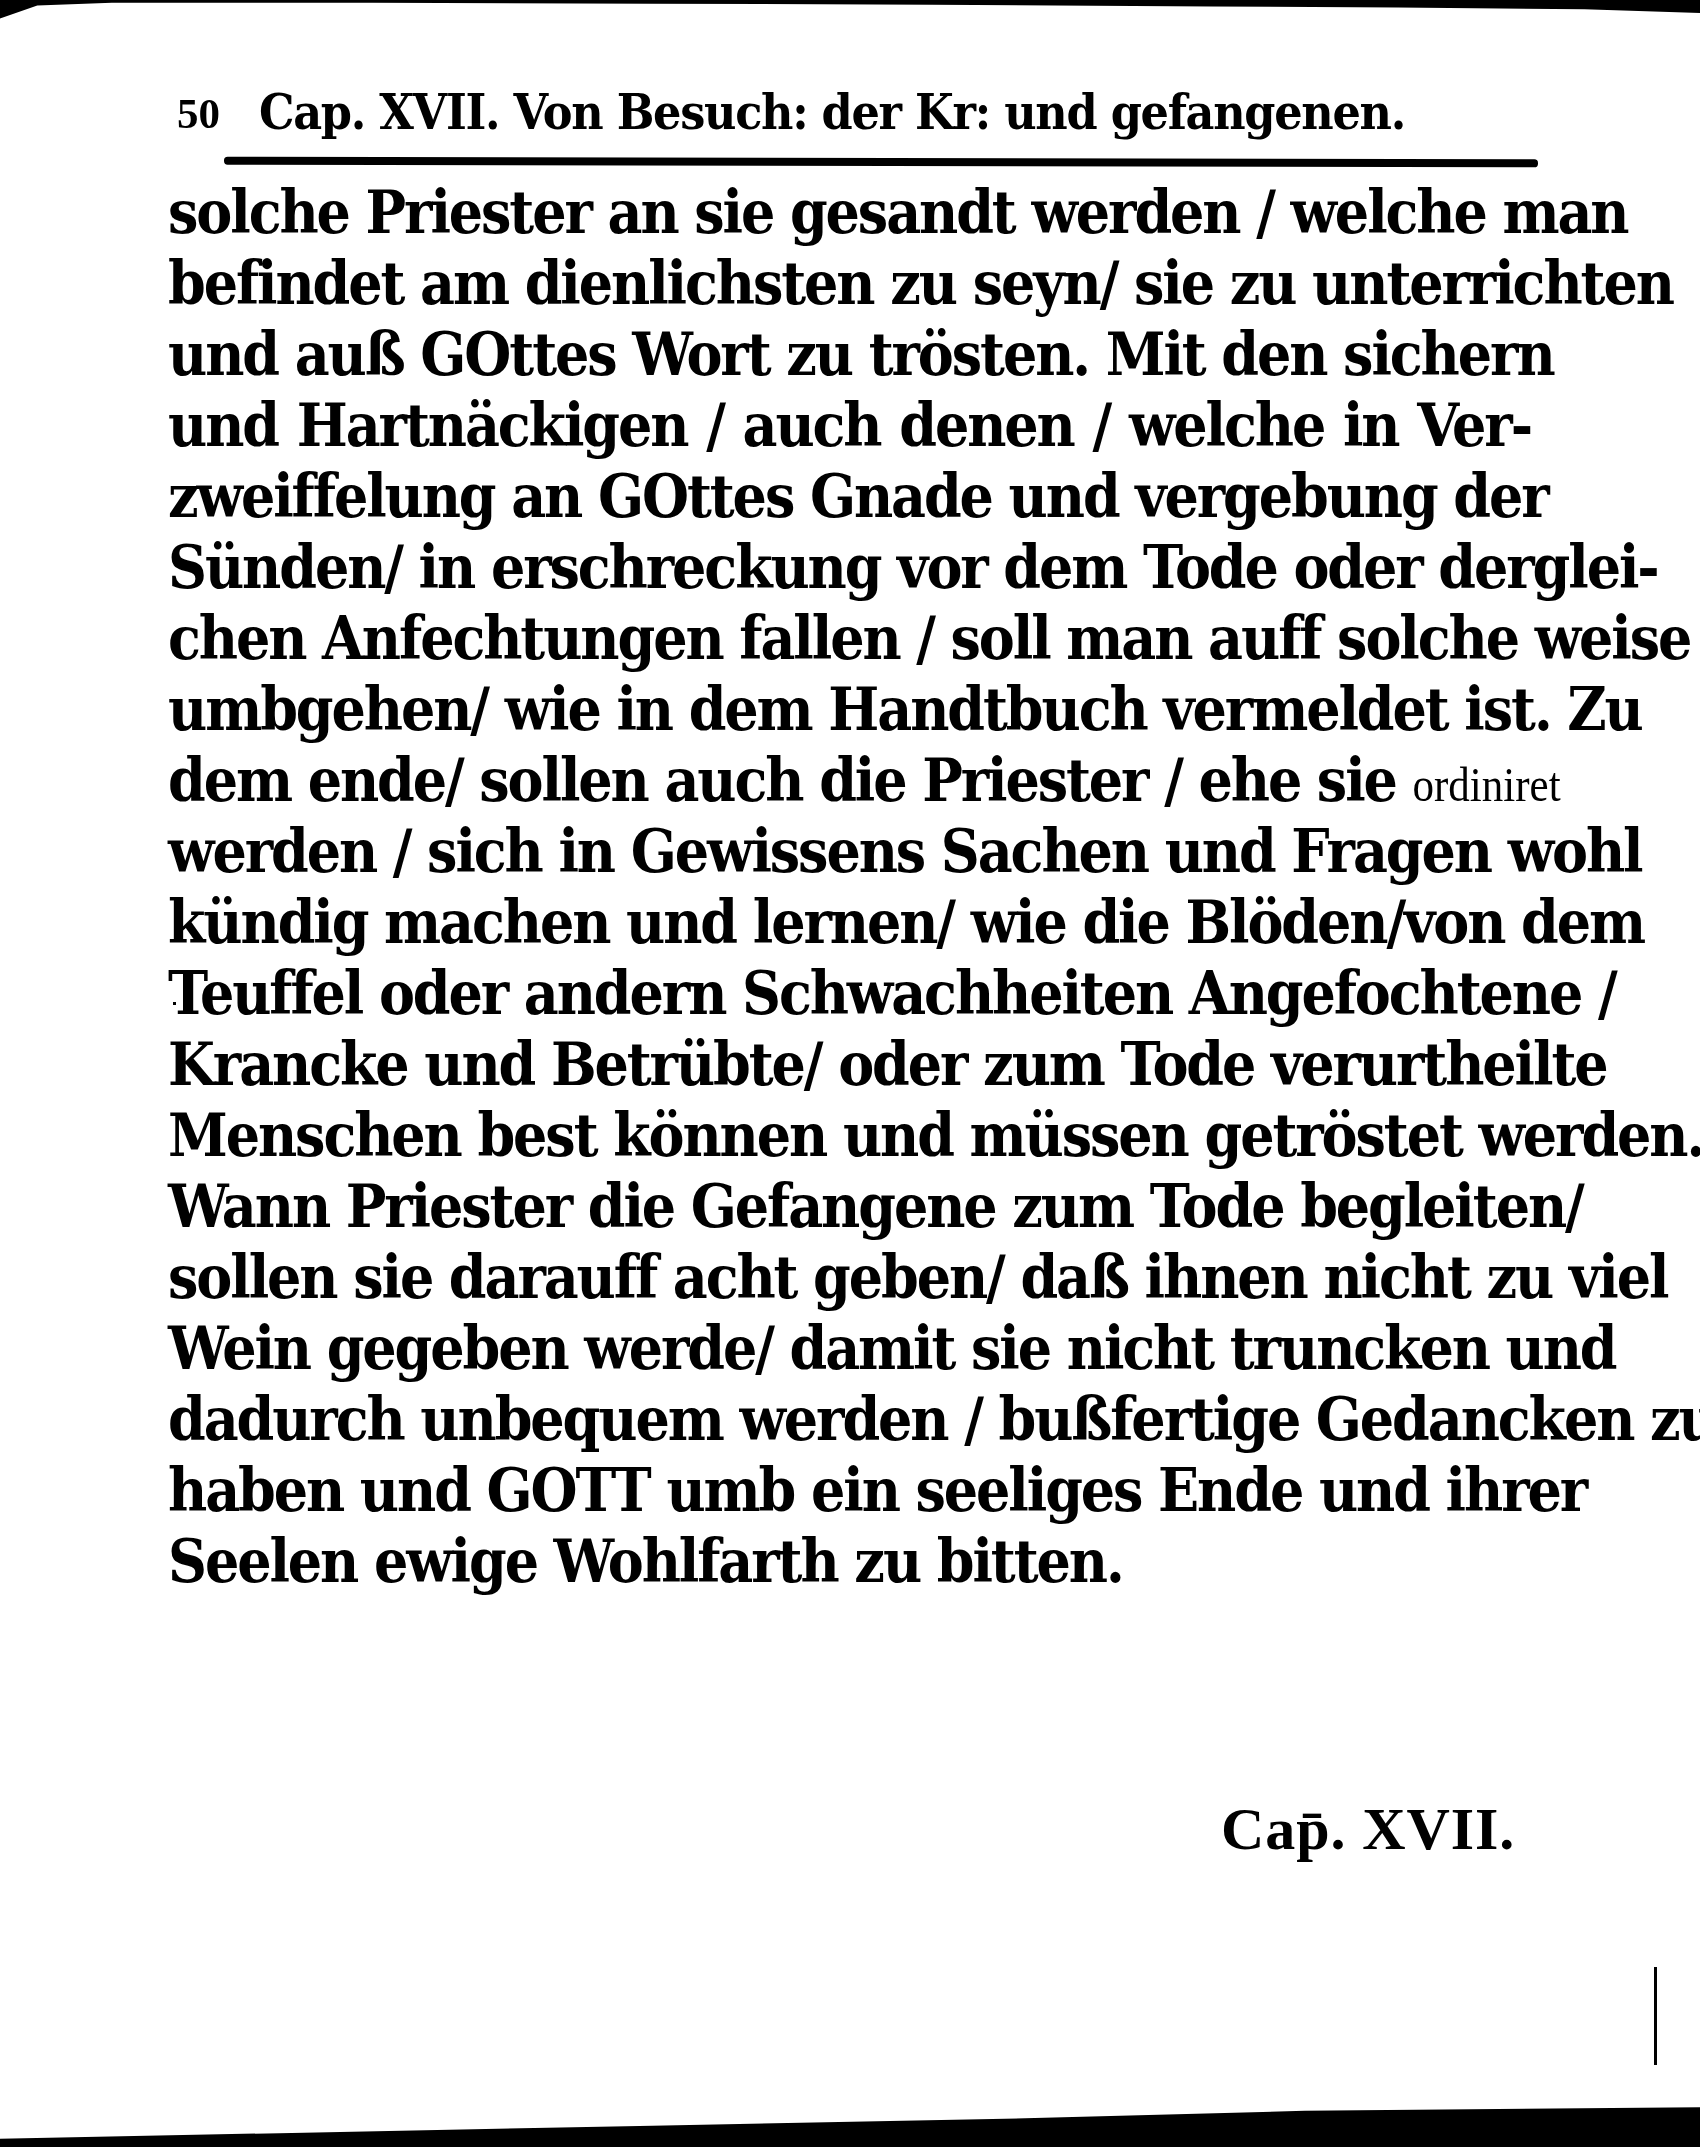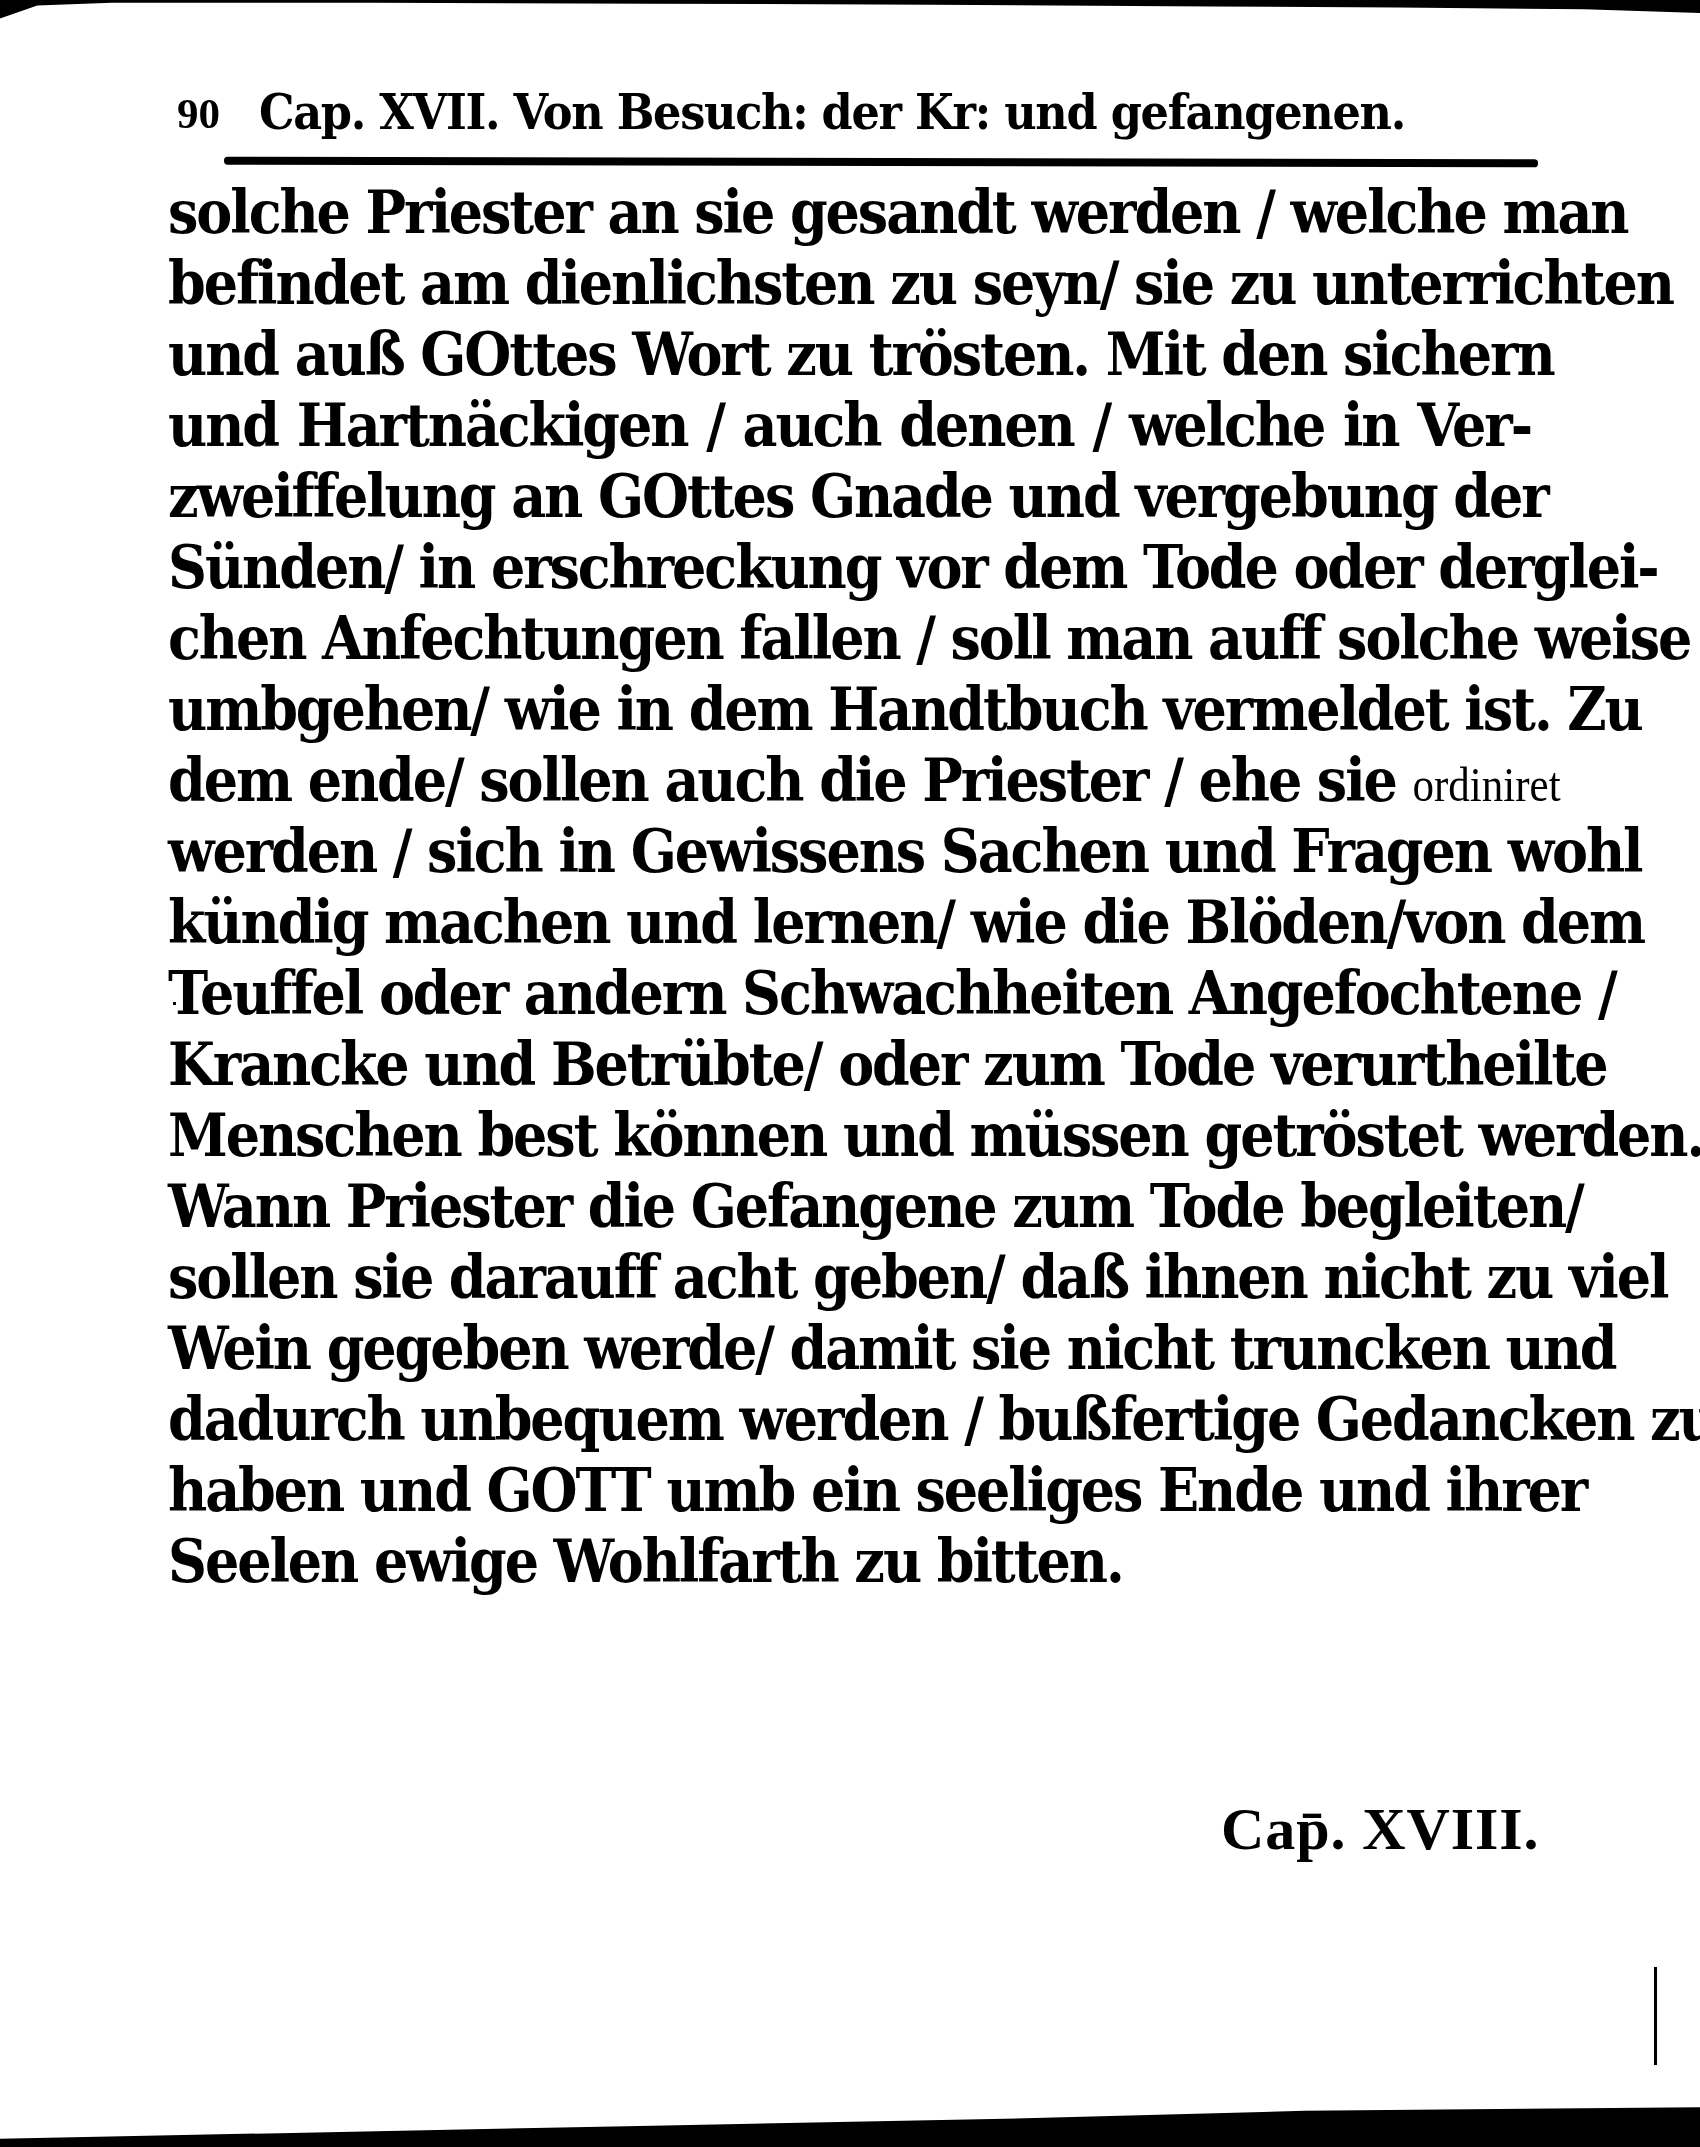--- a/index.html
+++ b/index.html
@@ -29,21 +29,21 @@
   .left-speck { position:absolute; left:173px; top:1002px; width:2.8px; height:2.8px; background:#000; }
 </style>
 </head>
 <body>
 
 <svg class="top-edge" viewBox="0 0 1824 40" preserveAspectRatio="none">
   <path d="M0,0 L1824,0 L1824,14 L1700,10 L1500,8 L1300,7 L1000,5 L700,4 L400,3 L120,3 L40,6 L0,20 Z" fill="#000"></path>
 </svg>
 
 <div class="page-header">
-  <span class="page-number">90</span>
+  <span class="page-number">50</span>
   <span class="running-head">Cap. XVII. Von Besuch: der Kr: und gefangenen.</span>
 </div>
 <div class="header-rule"></div>
 
 <div class="body-text">
   <div class="text-line">solche Priester an sie gesandt werden / welche man</div>
   <div class="text-line">befindet am dienlichsten zu seyn/ sie zu unterrichten</div>
   <div class="text-line">und auß GOttes Wort zu trösten. Mit den sichern</div>
   <div class="text-line">und Hartnäckigen / auch denen / welche in Ver-</div>
   <div class="text-line">zweiffelung an GOttes Gnade und vergebung der</div>
@@ -57,21 +57,21 @@
   <div class="text-line">Krancke und Betrübte/ oder zum Tode verurtheilte</div>
   <div class="text-line">Menschen best können und müssen getröstet werden.</div>
   <div class="text-line">Wann Priester die Gefangene zum Tode begleiten/</div>
   <div class="text-line">sollen sie darauff acht geben/ daß ihnen nicht zu viel</div>
   <div class="text-line">Wein gegeben werde/ damit sie nicht truncken und</div>
   <div class="text-line">dadurch unbequem werden / bußfertige Gedancken zu</div>
   <div class="text-line">haben und GOTT umb ein seeliges Ende und ihrer</div>
   <div class="text-line" style="text-align-last:left;">Seelen ewige Wohlfarth zu bitten.</div>
 </div>
 
-<div class="catchword">Cap̄. XVIII.</div>
+<div class="catchword">Cap̄. XVII.</div>
 
 <div class="left-speck"></div>
 <div class="margin-mark"></div>
 
 <svg class="bottom-edge" viewBox="0 0 1824 70" preserveAspectRatio="none">
   <path d="M0,60 L300,54 L700,46 L1100,38 L1400,30 L1824,26 L1824,70 L0,70 Z" fill="#000"></path>
 </svg>
 
 
 </body></html>

